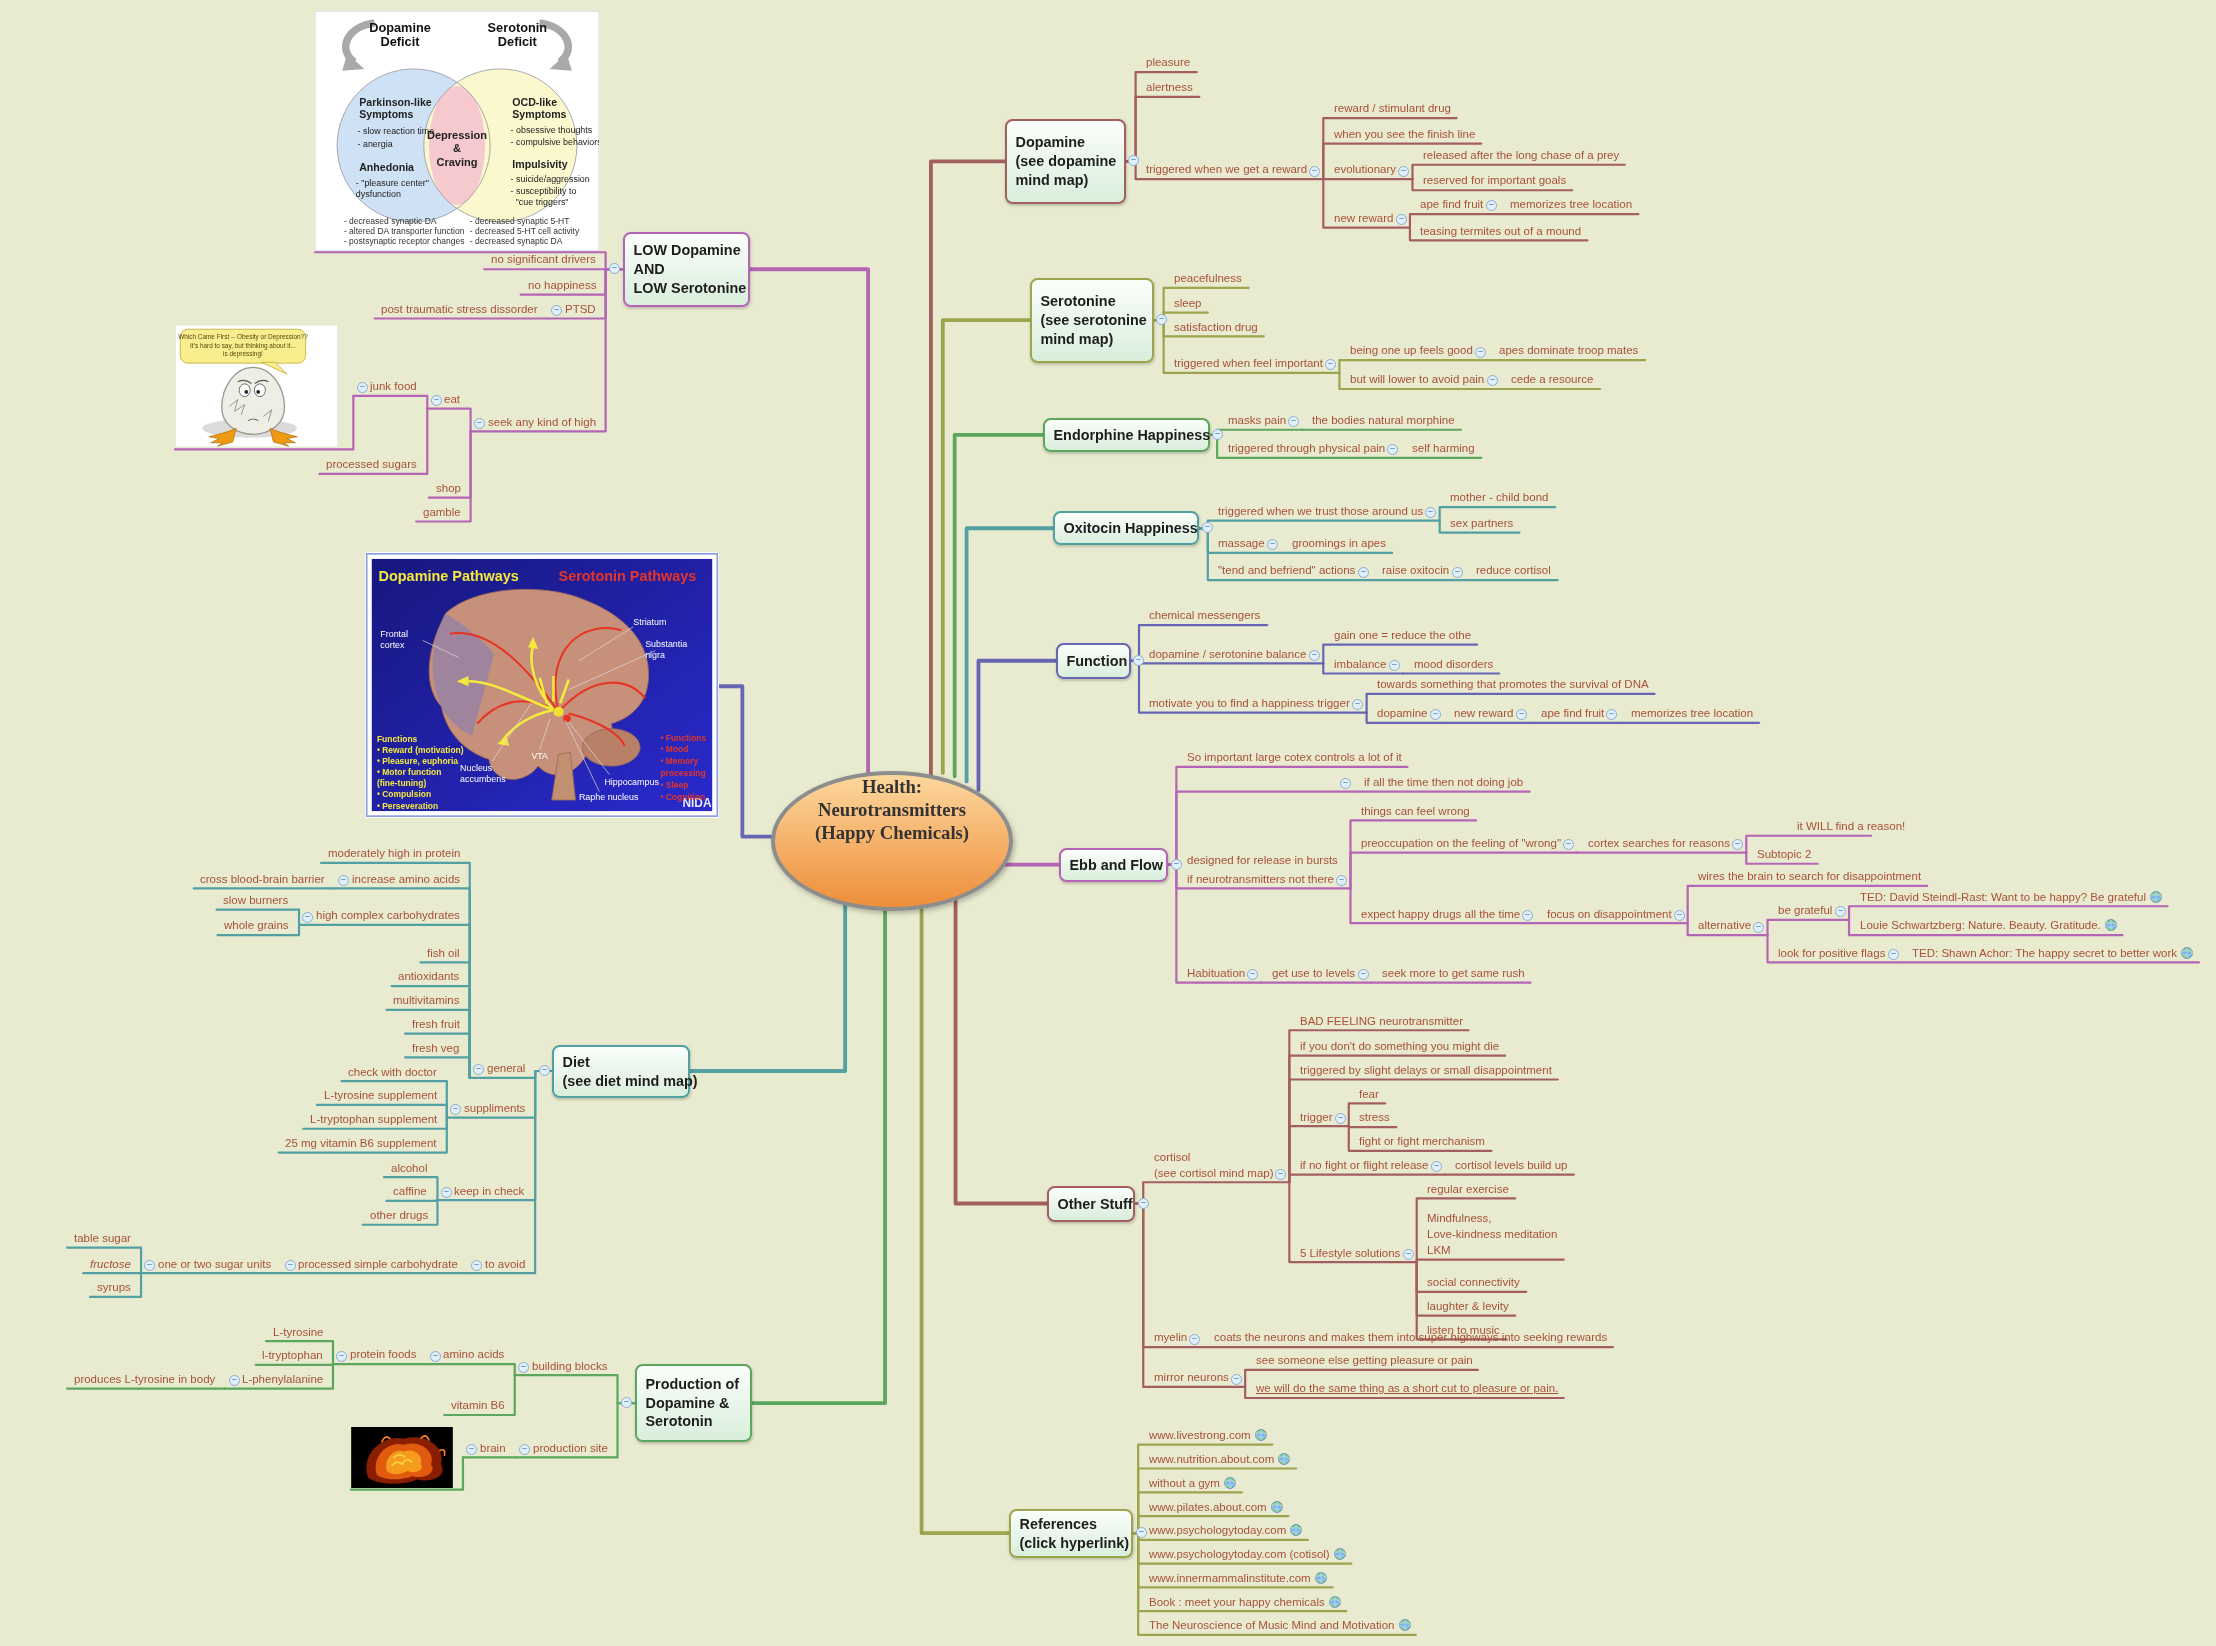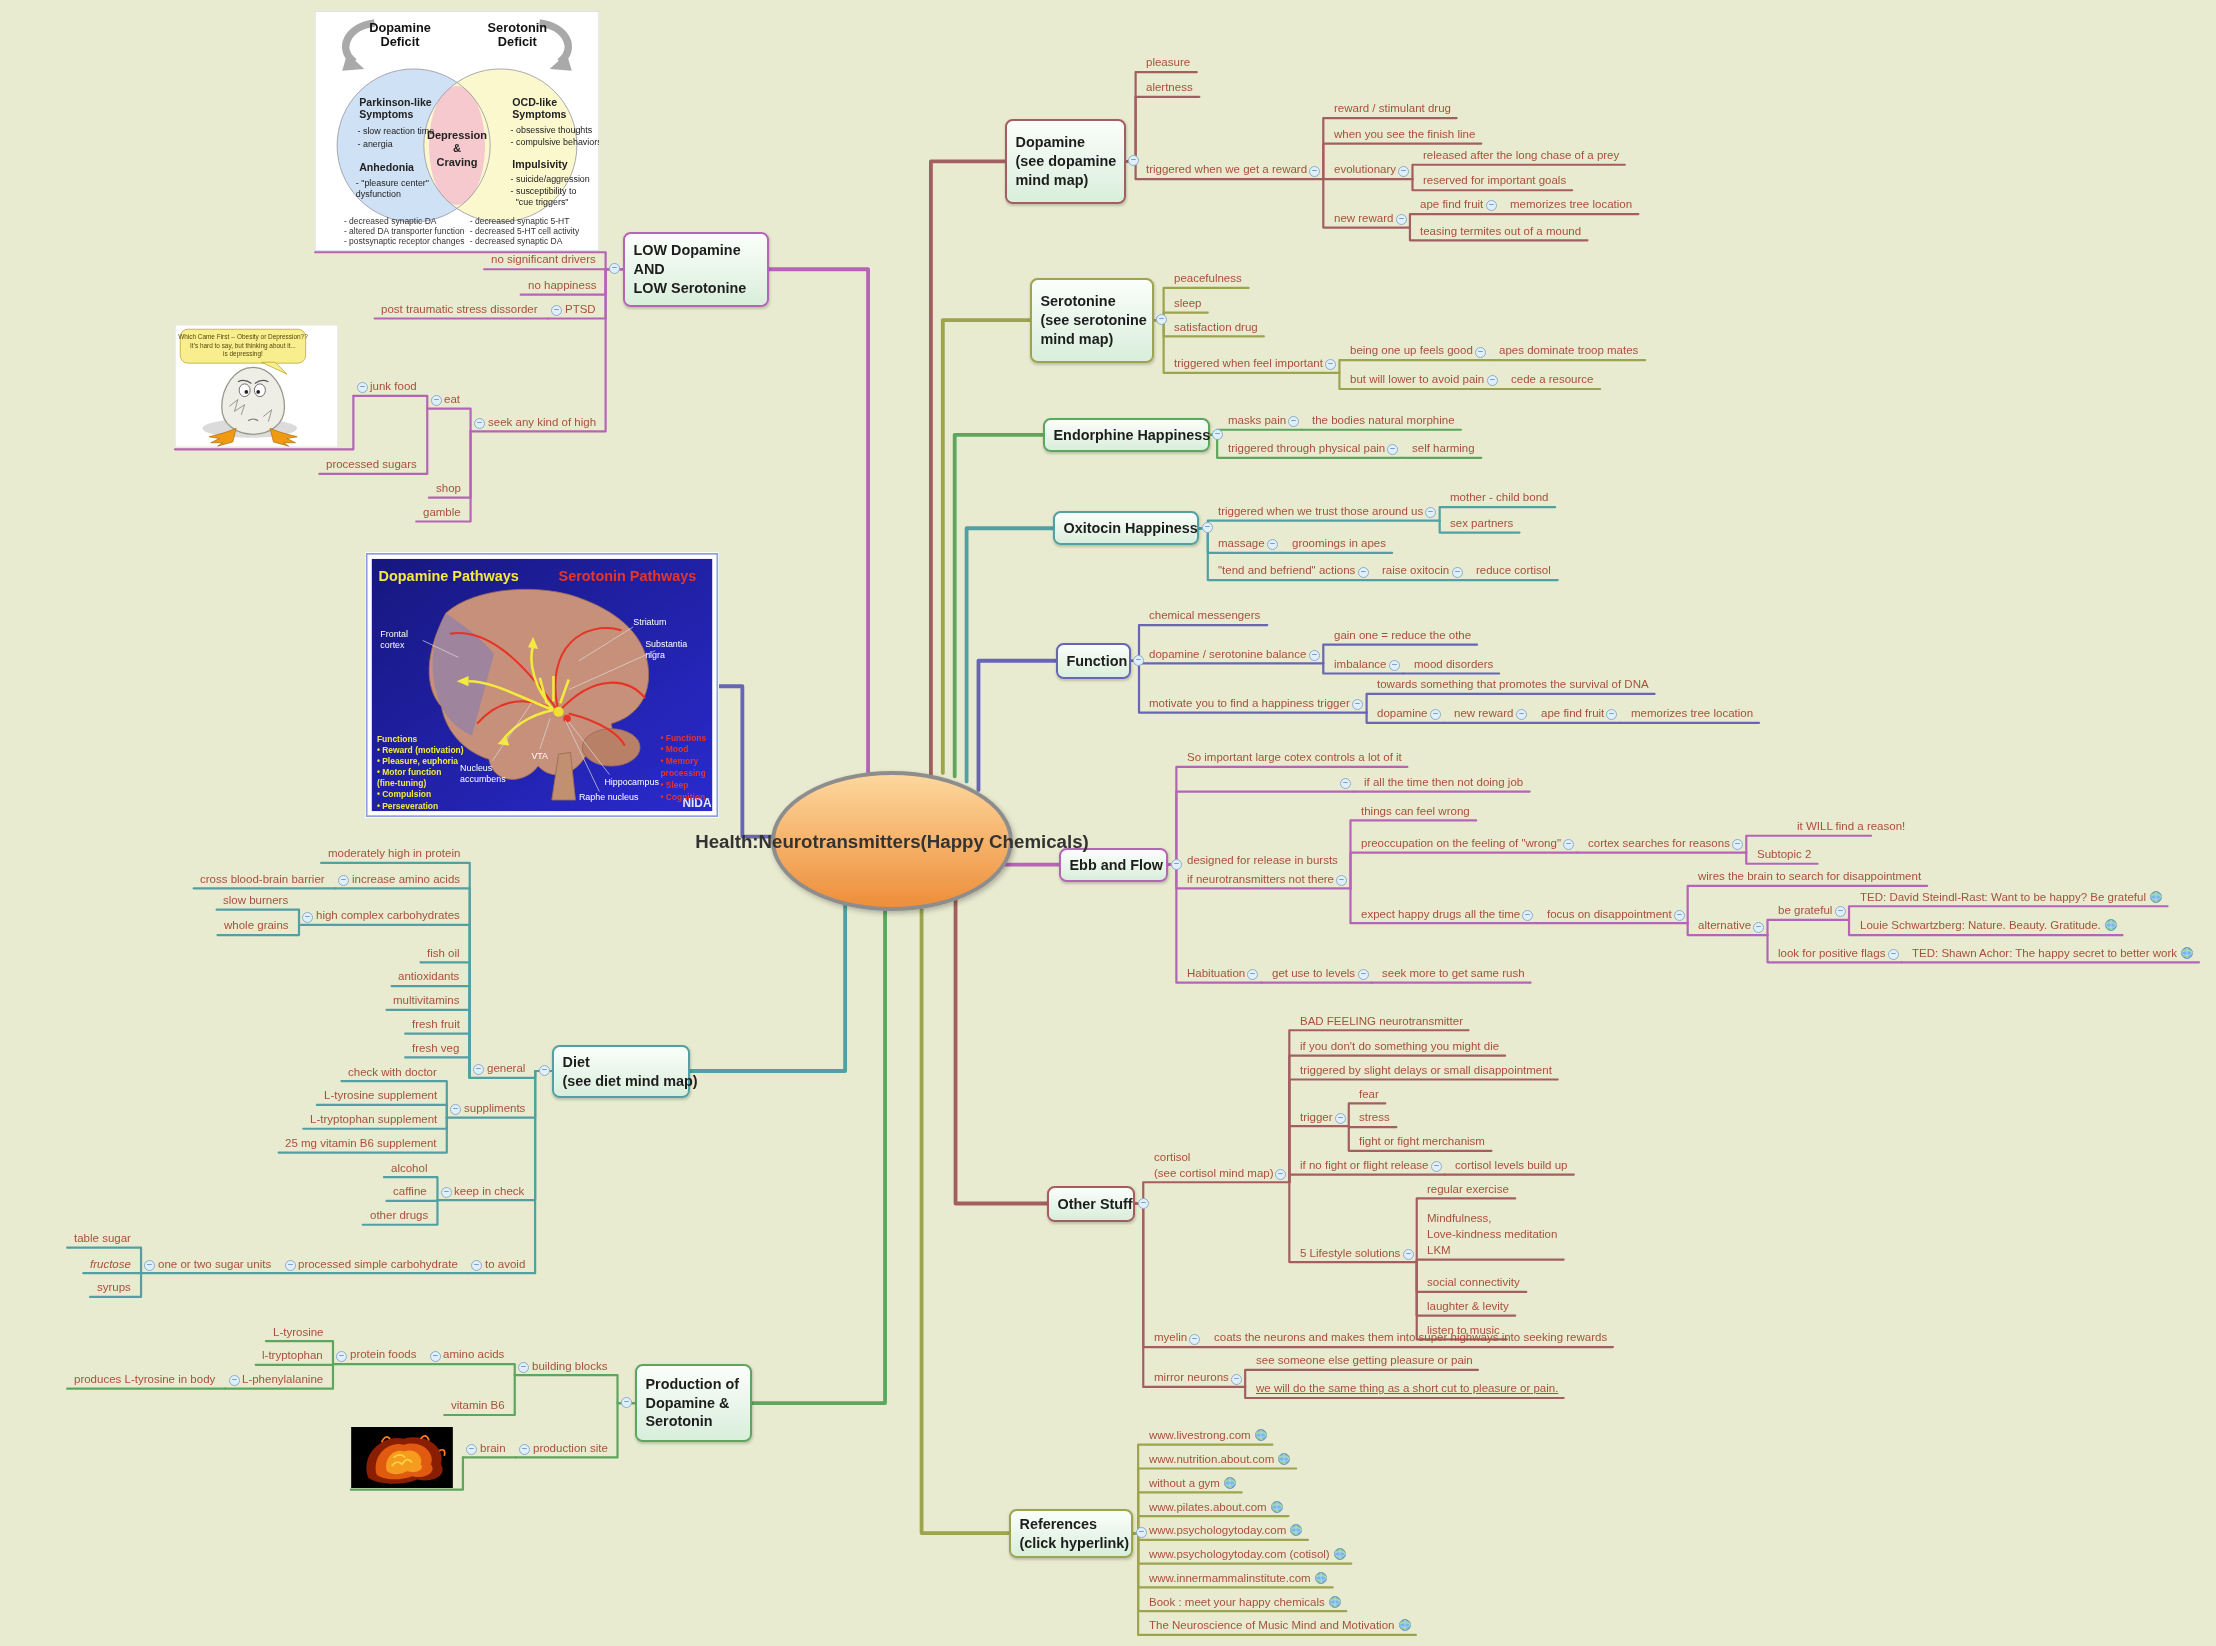--- a/index.html
+++ b/index.html
@@ -6,23 +6,23 @@
   #canvas{position:relative;width:2216px;height:1646px;background:#e9ebd0;overflow:hidden;}
   #wires{position:absolute;left:0;top:0;z-index:0;}
   .imgnode{position:absolute;z-index:1;}
   .label{position:absolute;z-index:2;font-size:11.5px;color:#a8503a;}
   .label .ln{white-space:pre;line-height:16px;height:16px;}
   .box{position:absolute;z-index:2;display:flex;flex-direction:column;justify-content:center;align-items:flex-start;
        padding-left:8.5px;box-sizing:border-box;border:2.1px solid;border-radius:7.6px;
        background:linear-gradient(180deg,#fbfefb,#d9eedb);color:#1d1d1d;font-weight:bold;font-size:14.4px;
        box-shadow:0.8px 1.7px 2.5px rgba(0,0,0,.18);}
   .box .ln{white-space:pre;line-height:18.7px;}
-  .center{position:absolute;z-index:3;display:flex;justify-content:center;align-items:center;
+  .center{position:absolute;z-index:3;display:flex;flex-direction:column;align-items:center;
        border:4.2px solid #8d8d8d;border-radius:50%;background:linear-gradient(180deg,#fdd79d,#ee8e3a);
-       color:#333;font-weight:bold;font-size:18.7px;box-shadow:1.7px 2.5px 5.1px rgba(0,0,0,.25);}
+       color:#333;font-weight:bold;font-size:18.7px;box-shadow:1.7px 2.5px 5.1px rgba(0,0,0,.25);font-family:Liberation Serif, serif;}
   .center .cln{line-height:23px;white-space:pre;}
   .collapse{position:absolute;z-index:4;width:11px;height:11px;border-radius:50%;background:#dff0fb;
        border:0.8px solid #8cabcf;color:#4a72a8;font-size:9.3px;line-height:9.3px;text-align:center;box-sizing:border-box;}
   svg text{font-family:"Liberation Sans",sans-serif;}
 </style>
 </head>
 <body>
 
 <div id="canvas">
   <svg id="wires" width="2216" height="1646" viewBox="0 0 2609 1938">
@@ -685,21 +685,21 @@
         </svg></div>
     </div>
     <div class="label" style="left: 1149px; top: 1617px;">
       <div class="ln">The Neuroscience of Music Mind and Motivation<svg width="12" height="12" viewBox="0 0 14 14" style="vertical-align:-1.7px;margin-left:4.2px">
           <circle cx="7" cy="7" r="6.3" fill="#79b6e8" stroke="#4a7ab0"></circle>
           <path d="M2 4.5c2-1.5 4-1 5-2.5M3 10c1.5 1.5 4 1 5.5 2M8.5 3c1.5 1 3.5 1.5 4 3.5" stroke="#8fd08f" stroke-width="2.2" fill="none" stroke-linecap="round"></path>
           <ellipse cx="7" cy="7" rx="6.3" ry="2.6" fill="none" stroke="#cfe6f8" stroke-width=".7"></ellipse>
           <path d="M7 .7v12.6" stroke="#cfe6f8" stroke-width=".7"></path>
         </svg></div>
     </div>
-    <div class="box" style="border-color: rgb(181, 101, 181); left: 623px; top: 232px; width: 146px; height: 75px;">
+    <div class="box" style="border-color: rgb(181, 101, 181); left: 623px; top: 232px; width: 127px; height: 75px;">
       <div class="ln">LOW Dopamine</div>
       <div class="ln">AND</div>
       <div class="ln">LOW Serotonine</div>
     </div>
     <div class="label" style="left: 491px; top: 251px;">
       <div class="ln">no significant drivers</div>
     </div>
     <div class="label" style="left: 528px; top: 277px;">
       <div class="ln">no happiness</div>
     </div>

